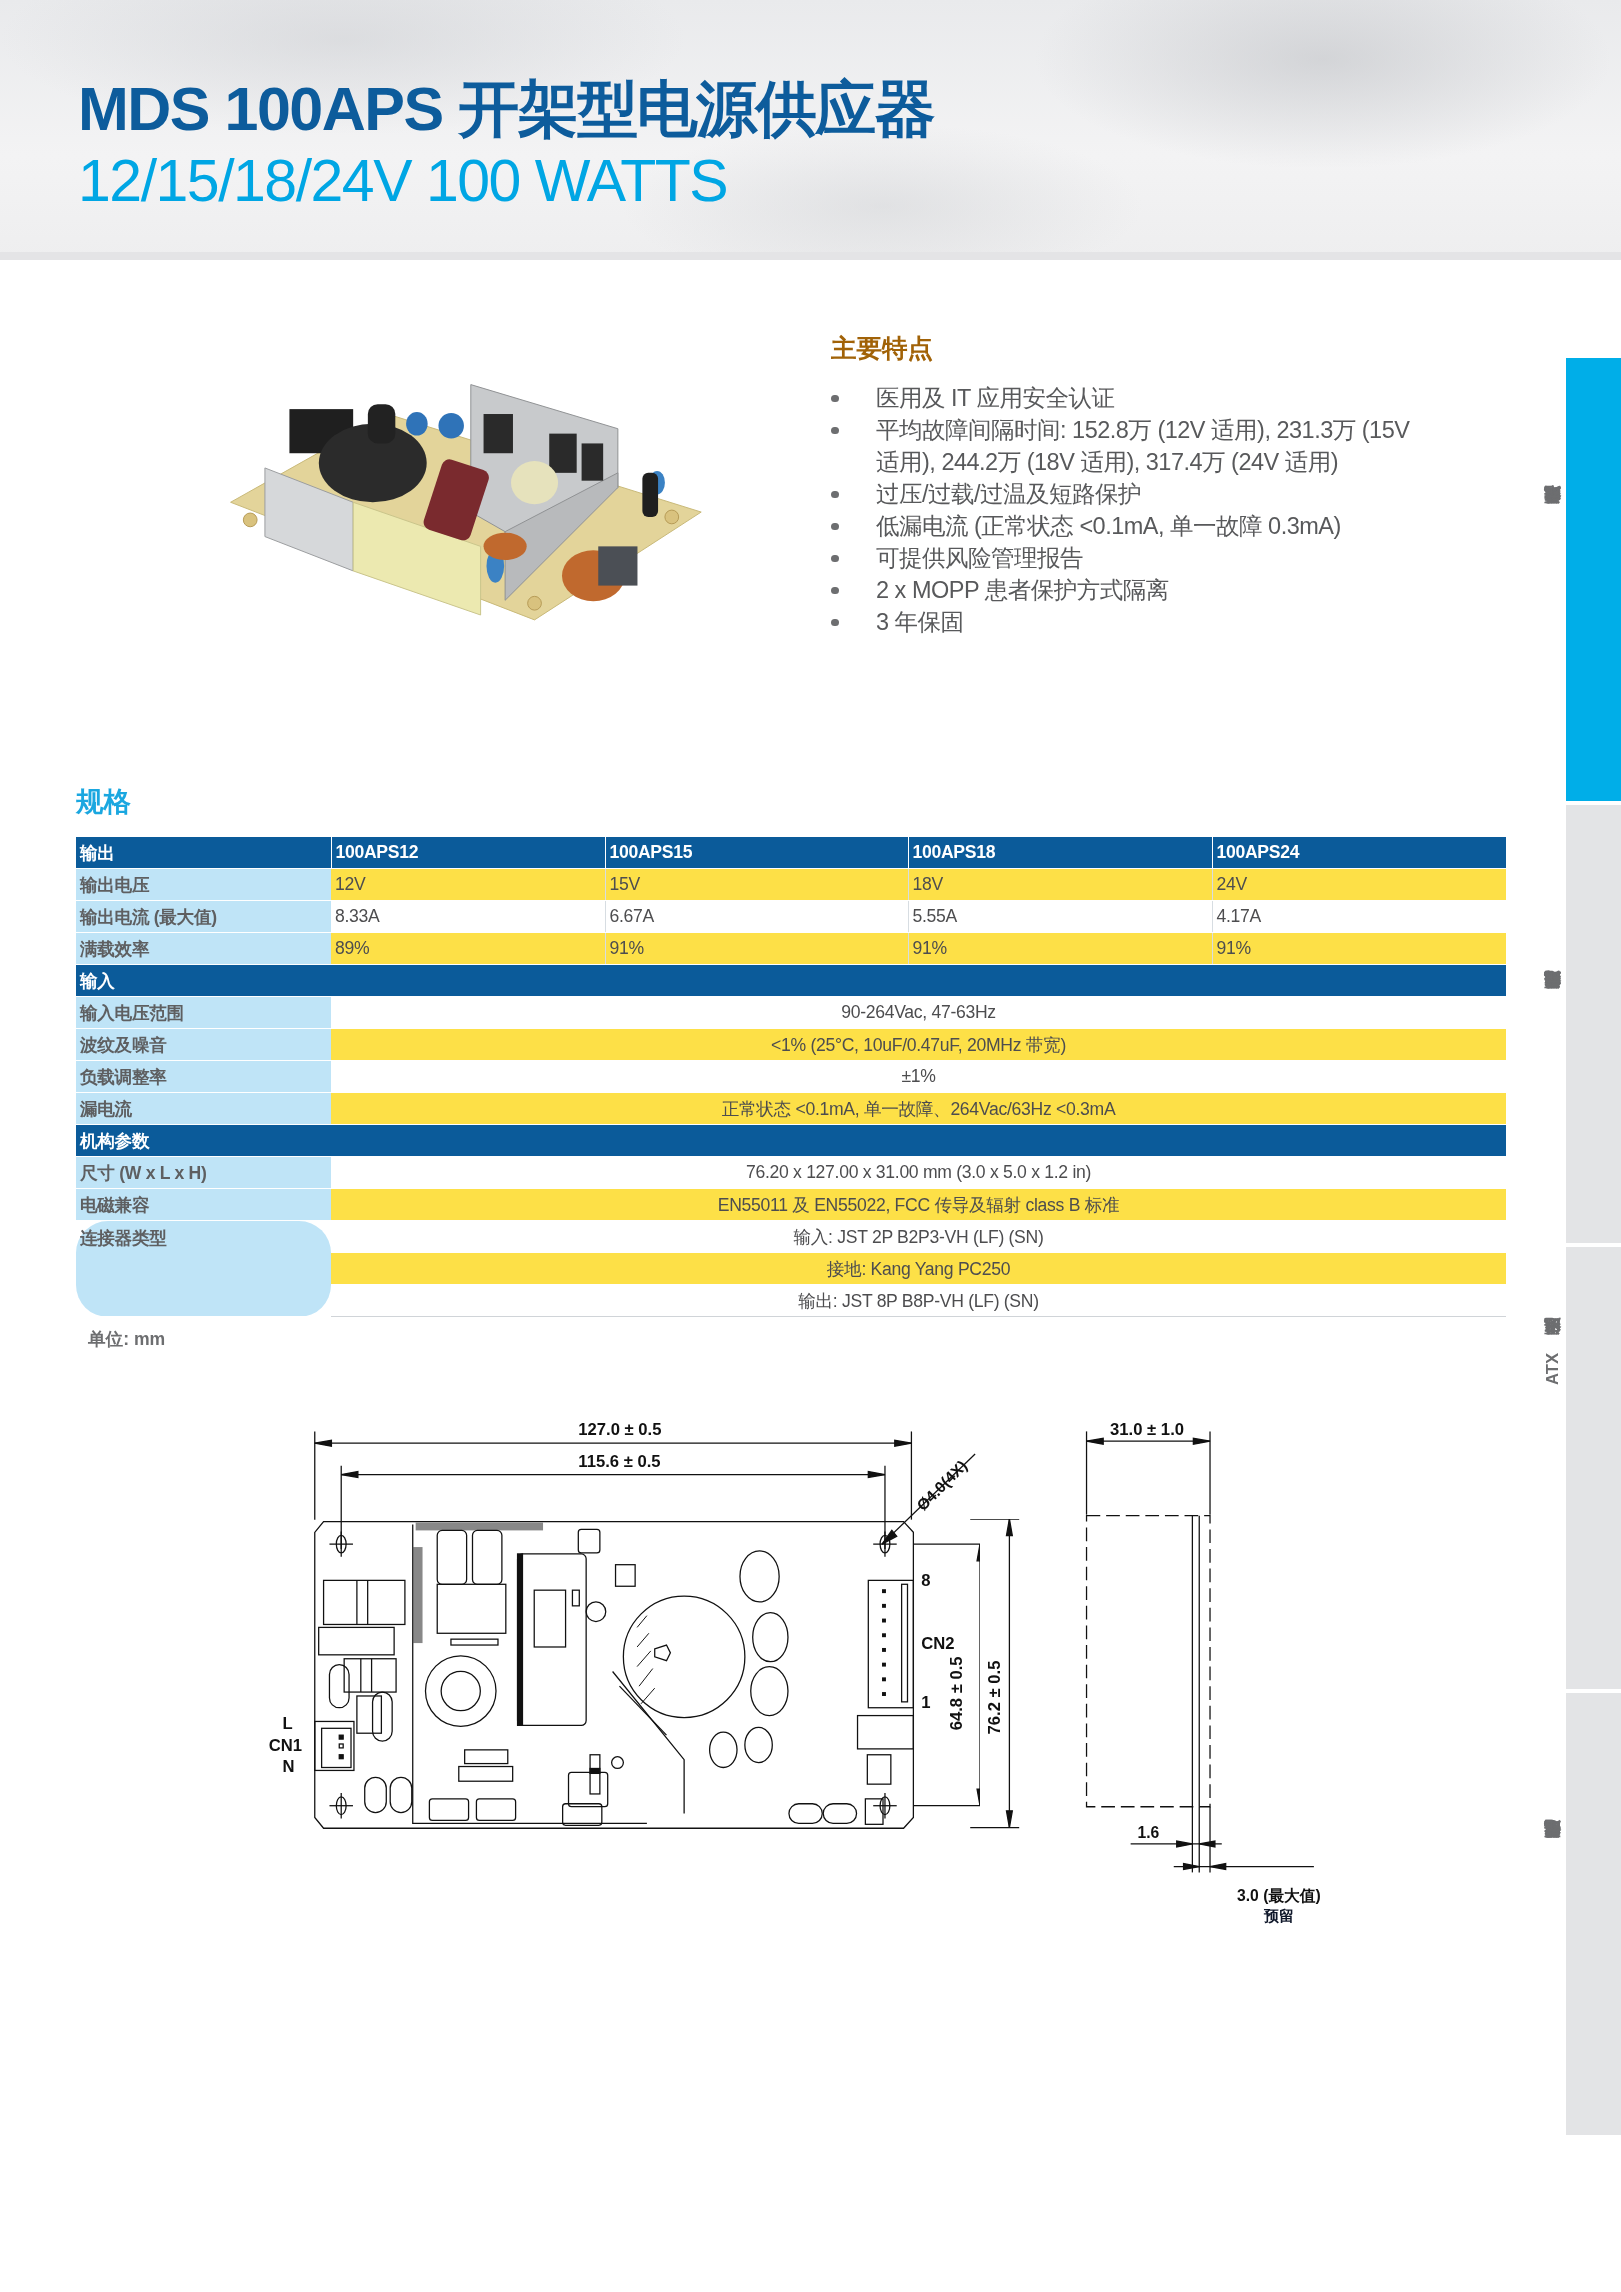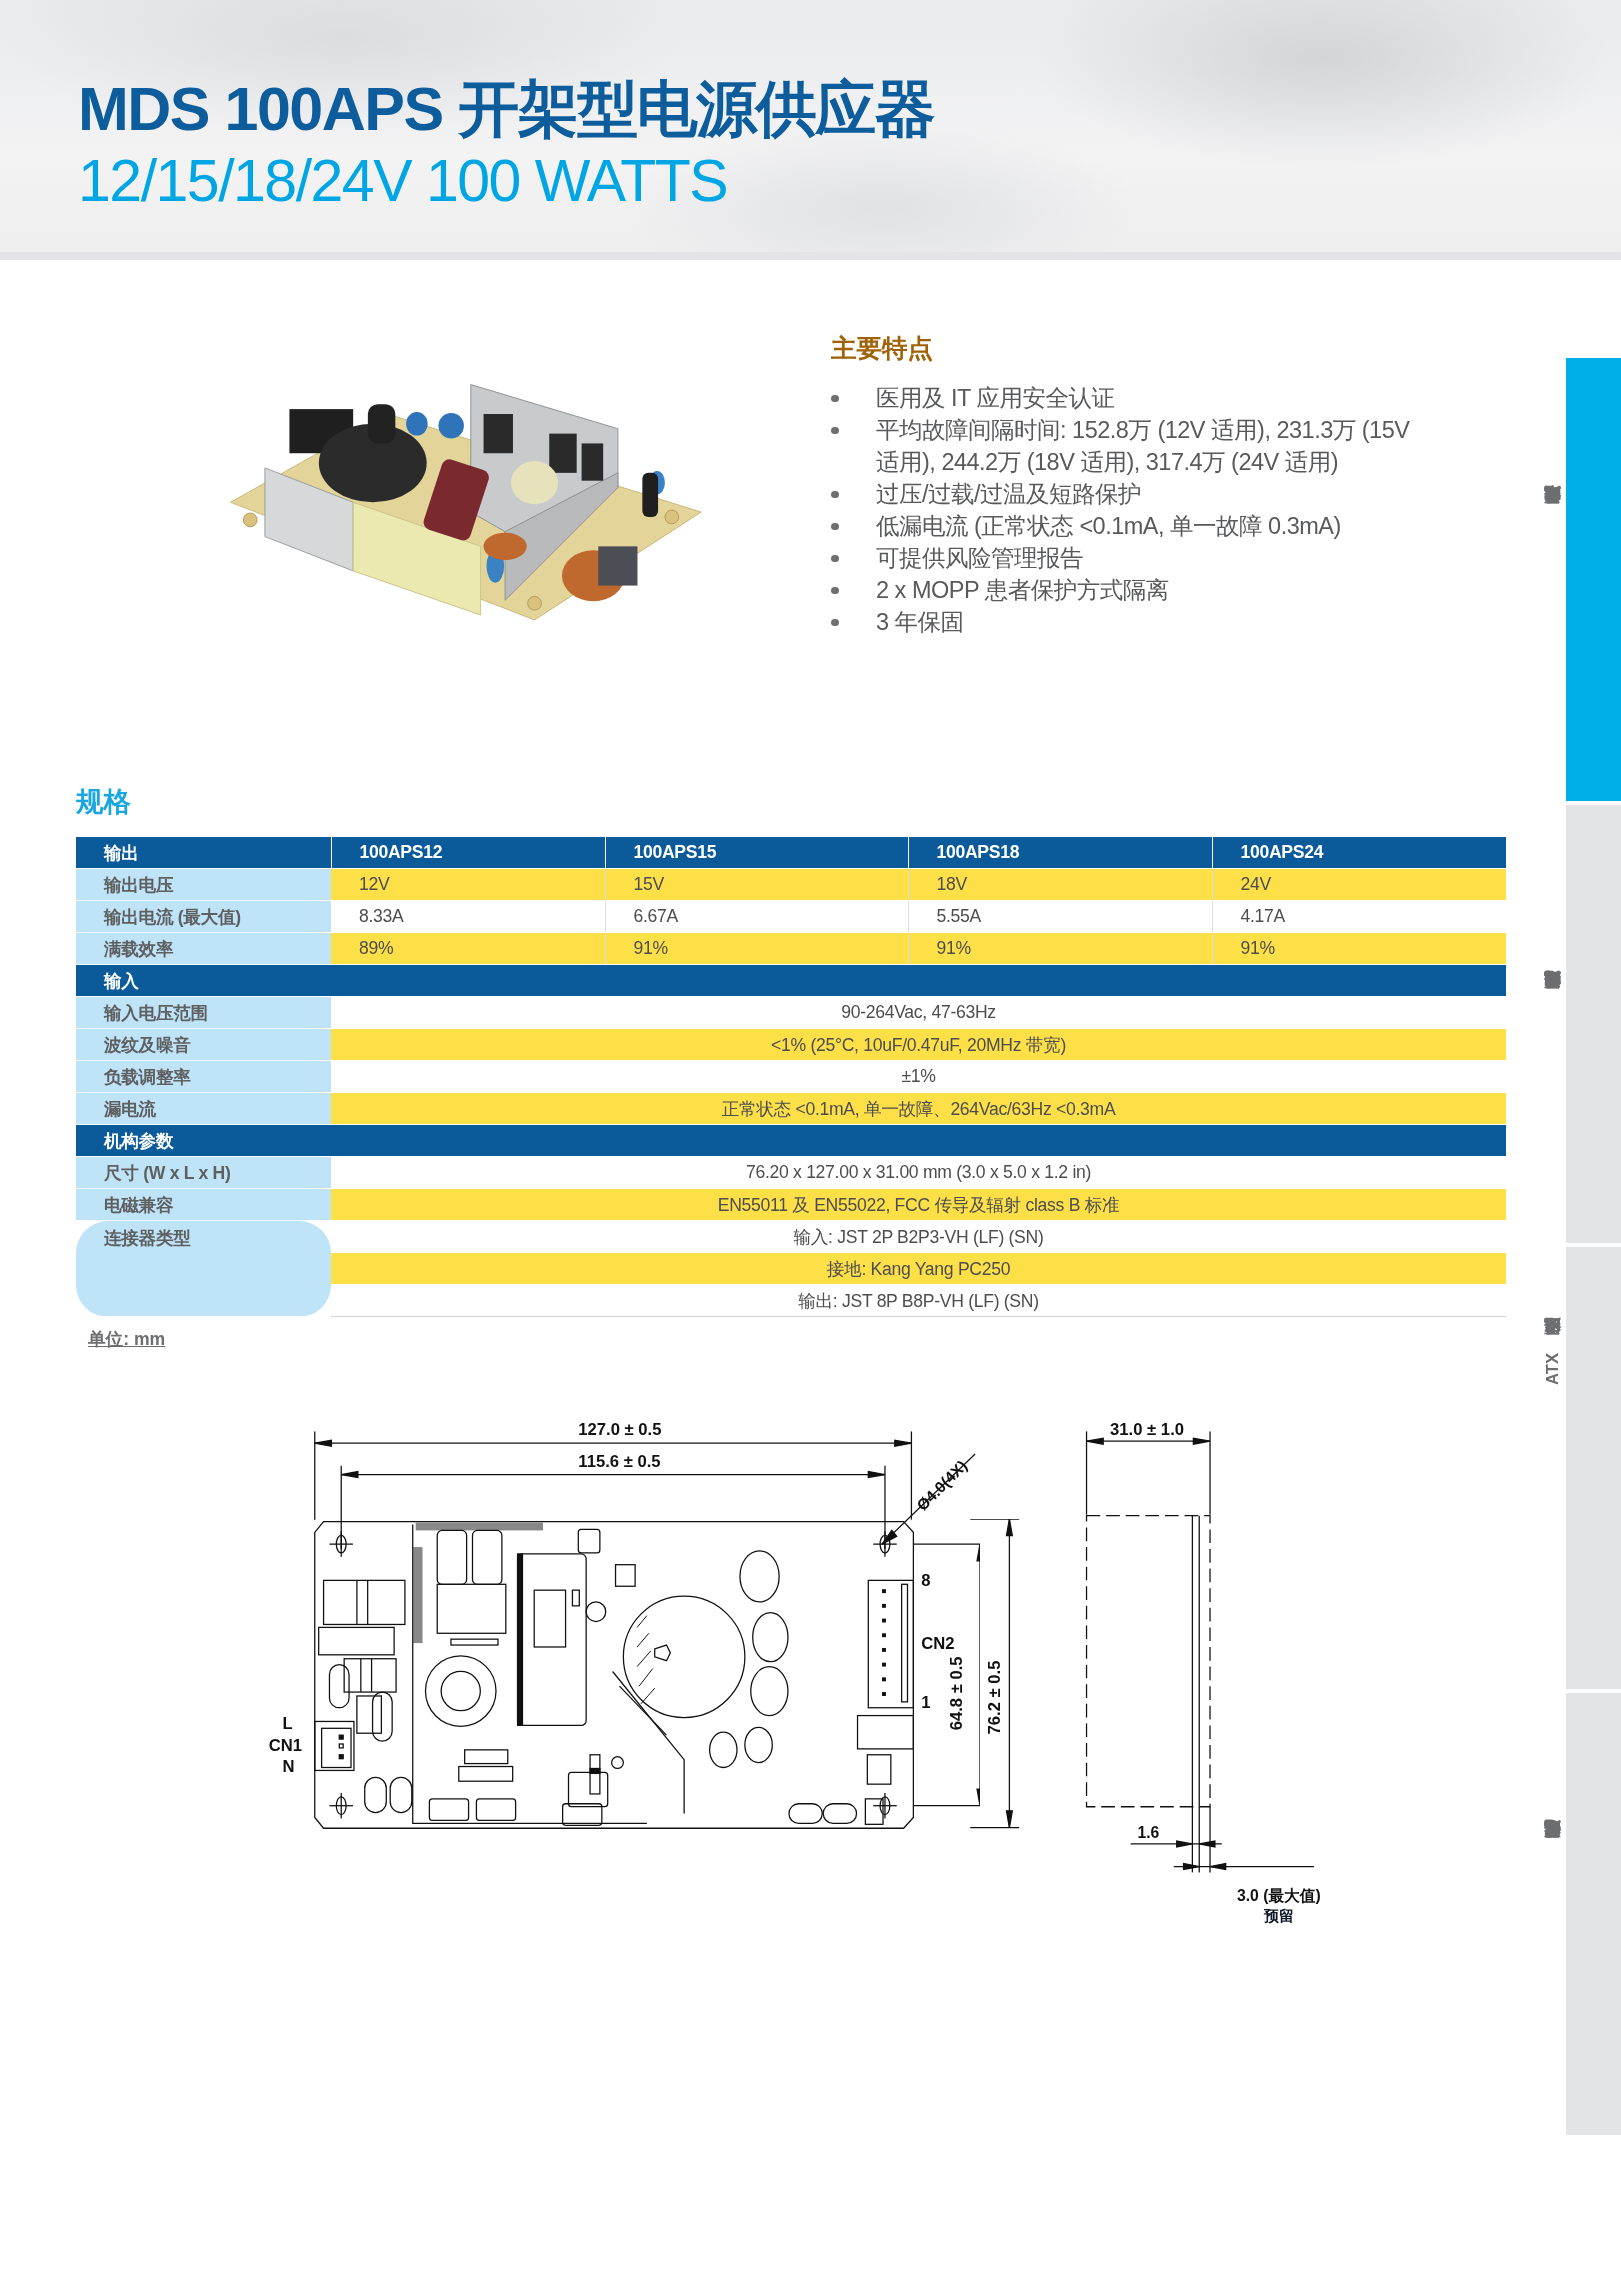--- a/index.html
+++ b/index.html
@@ -28,31 +28,31 @@
 
   
   .side-tab{left:1566px;width:55px;background:#e3e4e6;}
   .side-tab.active{background:#00aee8;}
   .side-label{left:1541px;width:21.6px;writing-mode:vertical-rl;transform:rotate(180deg);
     font-size:16.7px;font-weight:bold;color:#6d6e70;white-space:nowrap;}
 
   
   .spec-heading{left:76px;top:784px;font-size:27.4px;font-weight:bold;color:#1aa7e0;}
   table.spec{position:absolute;left:76px;top:837px;width:1430px;border-collapse:collapse;table-layout:fixed;}
-  table.spec td{height:31px;padding:0 0 0 28px;font-size:17.6px;color:#4d4d4f;letter-spacing:-0.3px;
+  table.spec td{height:31px;padding:0 0 0 4px;font-size:17.6px;color:#4d4d4f;letter-spacing:-0.3px;
      border-bottom:1px solid #ffffff;white-space:nowrap;}
   table.spec tr.sec td{background:#0b5b9a;color:#ffffff;font-weight:bold;}
   table.spec tr.sec td + td{border-left:1px solid #ffffff;}
   table.spec td.lbl{background:#bfe4f7;font-weight:bold;color:#5e5f61;}
   table.spec tr.odd td.val{background:#fde047;}
   table.spec tr.even td.val{background:#ffffff;}
   table.spec td.val + td.val{border-left:1px solid #d7dde2;}
   table.spec td.center{text-align:center;padding-left:0;}
   table.spec tr:last-child td{border-bottom:1px solid #d0d4d8;}
-  .unit{left:88px;top:1327px;font-size:17.6px;font-weight:bold;color:#6d6e70;text-decoration:underline;}
+  .unit{left:88px;top:1327px;font-size:17.6px;font-weight:bold;color:#6d6e70;}
 
   
   .draw-top{left:255px;top:1402px;width:725px;height:441px;}
   .draw-side{left:1059px;top:1402px;width:255px;height:539px;}
   .dim{font-family:"Liberation Sans",sans-serif;font-weight:bold;fill:#111;}
 </style>
 </head>
 <body>
 
 <div class="abs header-band"></div>

